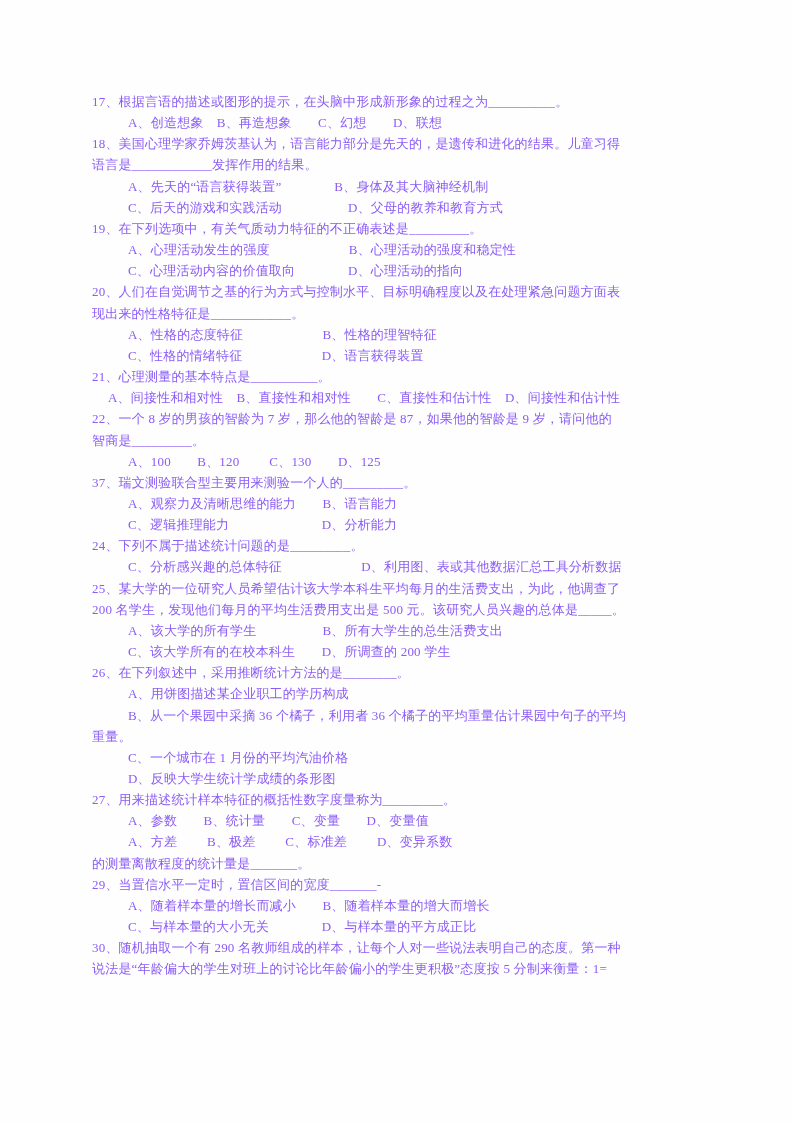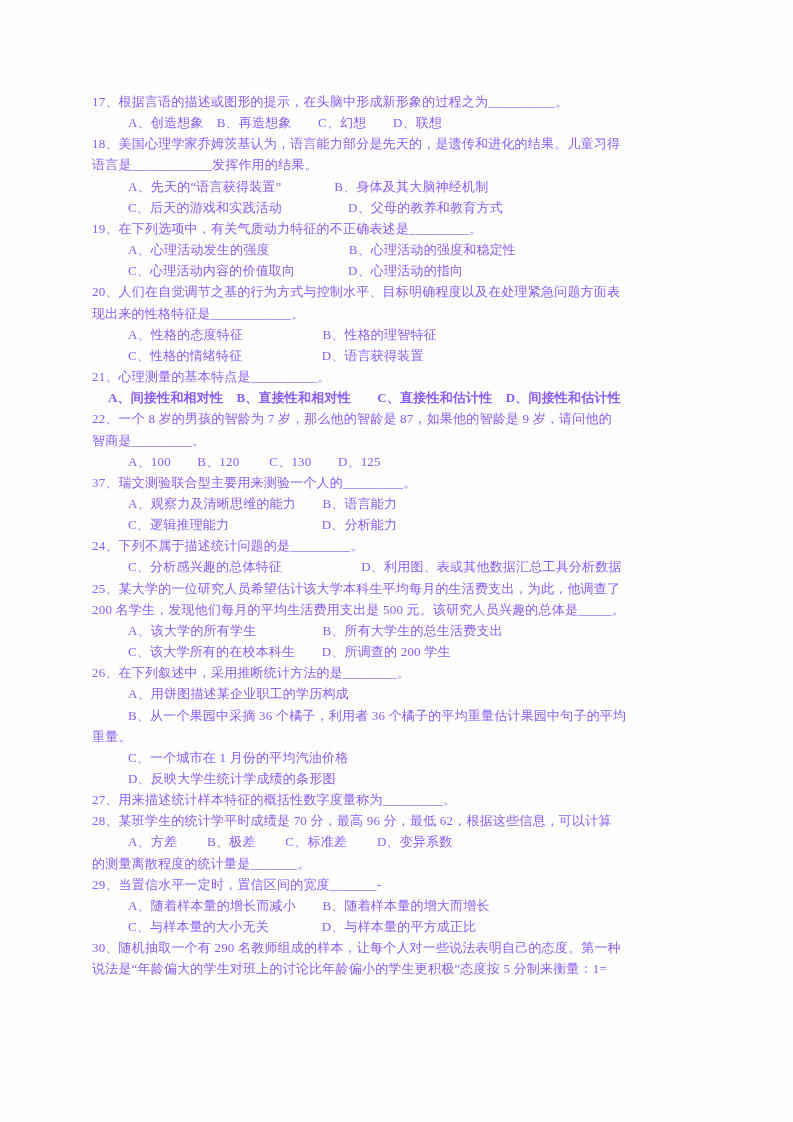--- a/index.html
+++ b/index.html
@@ -27,21 +27,21 @@
   }
   .line {
     white-space: pre-wrap;
     min-height: 21.15px;
   }
   
   .q, .cont { padding-left: 0; }
   
   .opt { padding-left: 36px; }
   
-  .optwide { padding-left: 16px; font-weight: bold; }
+  .optwide { padding-left: 16px; }
 </style>
 </head>
 <body>
 
 <div class="doc-page">
   <div class="doc-content">
     <div class="line q">17、根据言语的描述或图形的提示，在头脑中形成新形象的过程之为__________。</div>
     <div class="line opt">A、创造想象　B、再造想象　　C、幻想　　D、联想</div>
     <div class="line q">18、美国心理学家乔姆茨基认为，语言能力部分是先天的，是遗传和进化的结果。儿童习得</div>
     <div class="line cont">语言是____________发挥作用的结果。</div>
@@ -68,21 +68,21 @@
     <div class="line cont">200 名学生，发现他们每月的平均生活费用支出是 500 元。该研究人员兴趣的总体是_____。</div>
     <div class="line opt">A、该大学的所有学生　　　　　B、所有大学生的总生活费支出</div>
     <div class="line opt">C、该大学所有的在校本科生　　D、所调查的 200 学生</div>
     <div class="line q">26、在下列叙述中，采用推断统计方法的是________。</div>
     <div class="line opt">A、用饼图描述某企业职工的学历构成</div>
     <div class="line opt">B、从一个果园中采摘 36 个橘子，利用者 36 个橘子的平均重量估计果园中句子的平均</div>
     <div class="line cont">重量。</div>
     <div class="line opt">C、一个城市在 1 月份的平均汽油价格</div>
     <div class="line opt">D、反映大学生统计学成绩的条形图</div>
     <div class="line q">27、用来描述统计样本特征的概括性数字度量称为_________。</div>
-    <div class="line q">28、某班学生的统计学平时成绩是 70 分，最高 96 分，最低 62，根据这些信息，可以计算</div>
+    <div class="line opt">A、参数　　B、统计量　　C、变量　　D、变量值</div>
     <div class="line opt">A、方差　　 B、极差　　 C、标准差　　 D、变异系数</div>
     <div class="line cont">的测量离散程度的统计量是_______。</div>
     <div class="line q">29、当置信水平一定时，置信区间的宽度_______-</div>
     <div class="line opt">A、随着样本量的增长而减小　　B、随着样本量的增大而增长</div>
     <div class="line opt">C、与样本量的大小无关　　　　D、与样本量的平方成正比</div>
     <div class="line q">30、随机抽取一个有 290 名教师组成的样本，让每个人对一些说法表明自己的态度。第一种</div>
     <div class="line cont">说法是“年龄偏大的学生对班上的讨论比年龄偏小的学生更积极”态度按 5 分制来衡量：1=</div>
   </div>
 </div>
 

